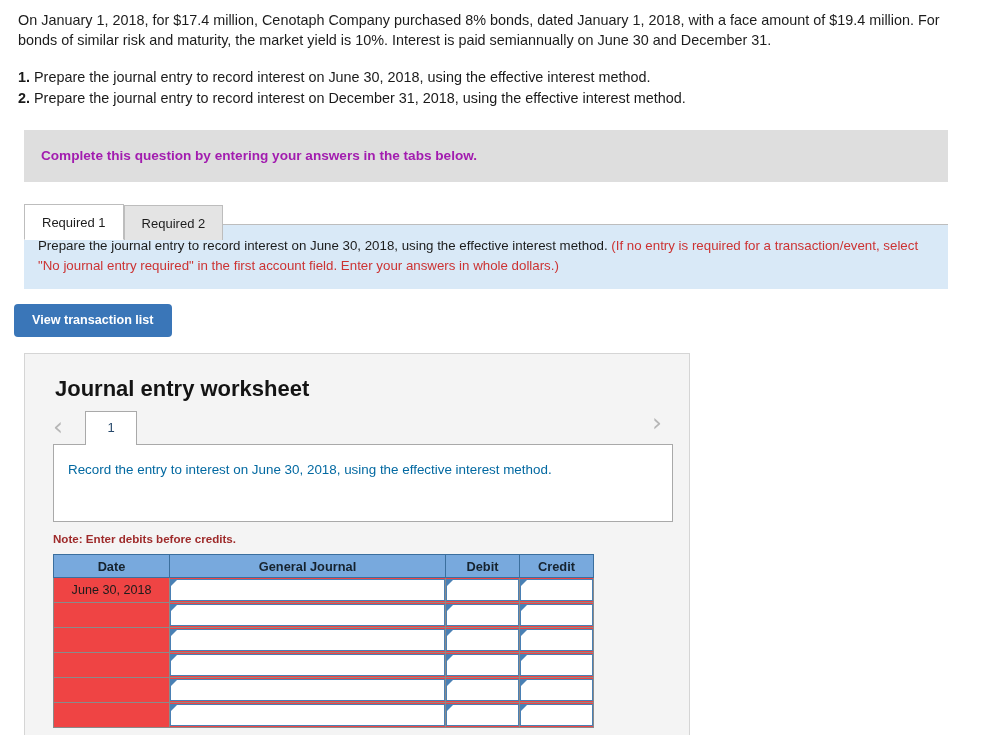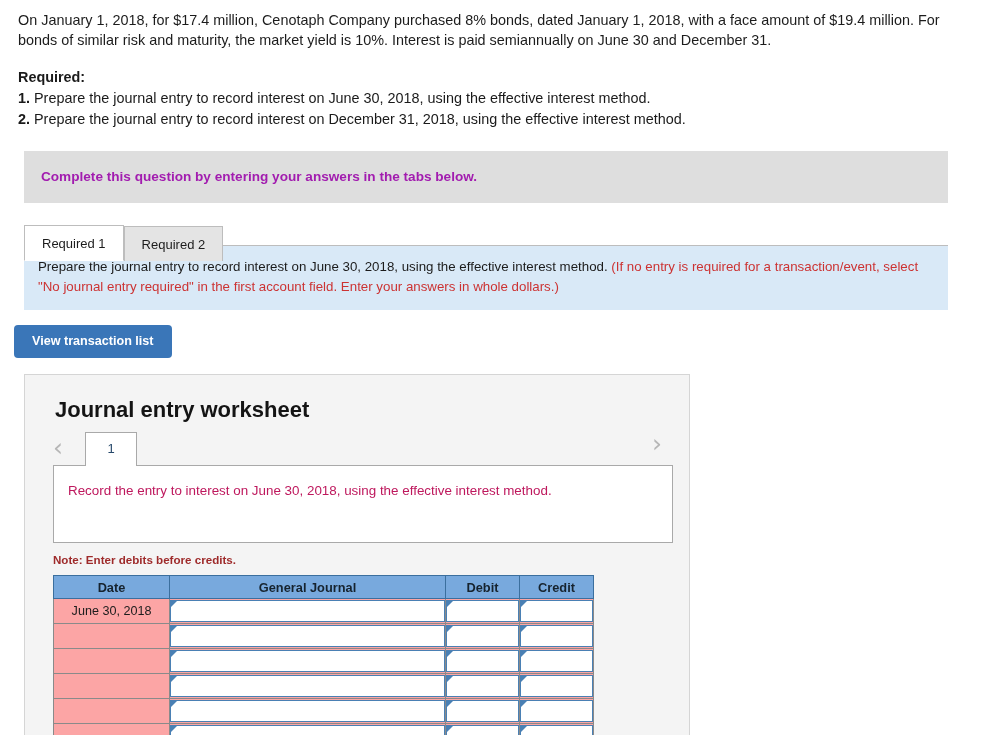--- a/index.html
+++ b/index.html
@@ -174,21 +174,21 @@
   
   .desc-box {
     margin: 0 16px 0 28px;
     background: #ffffff;
     border: 1px solid #a9a9a9;
     height: 78px;
     box-sizing: border-box;
     padding: 14px 16px 0 14px;
     font-size: 13.4px;
     line-height: 1.6;
-    color: #be185d;
+    color: #0369a1;
   }
 
   .note {
     padding: 10px 0 9px 28px;
     font-size: 11.6px;
     font-weight: bold;
     color: #9e2a2a;
   }
 
   
@@ -207,21 +207,21 @@
     font-weight: bold;
     color: #16232e;
     height: 22px;
     text-align: center;
     padding: 0;
   }
   table.jtable td {
     border: 1px solid #8a8a8a;
     height: 24px;
     padding: 0;
-    background: #fca5a5;
+    background: #ef4444;
     vertical-align: middle;
   }
   td.date-cell {
     text-align: center;
     font-size: 12.6px;
     color: #1c1c1c;
   }
   td.input-td {
     border: 1px solid #8a8a8a;
     padding: 0;
@@ -251,21 +251,20 @@
   col.c-credit { width: 74px; }
 </style>
 </head>
 <body>
 
 <div class="problem">
   <span>On January 1, 2018, for $17.4 million, Cenotaph Company purchased 8% bonds, dated January 1, 2018, with a face amount of $19.4 million. For bonds of similar risk and maturity, the market yield is 10%. Interest is paid semiannually on June 30 and December 31.</span>
 </div>
 
 <div class="required-block">
-  <span class="required-title">Required:</span>
   <span class="required-line">
     <span class="num">1.</span>
     <span>Prepare the journal entry to record interest on June 30, 2018, using the effective interest method.</span>
   </span>
   <span class="required-line">
     <span class="num">2.</span>
     <span>Prepare the journal entry to record interest on December 31, 2018, using the effective interest method.</span>
   </span>
 </div>
 

